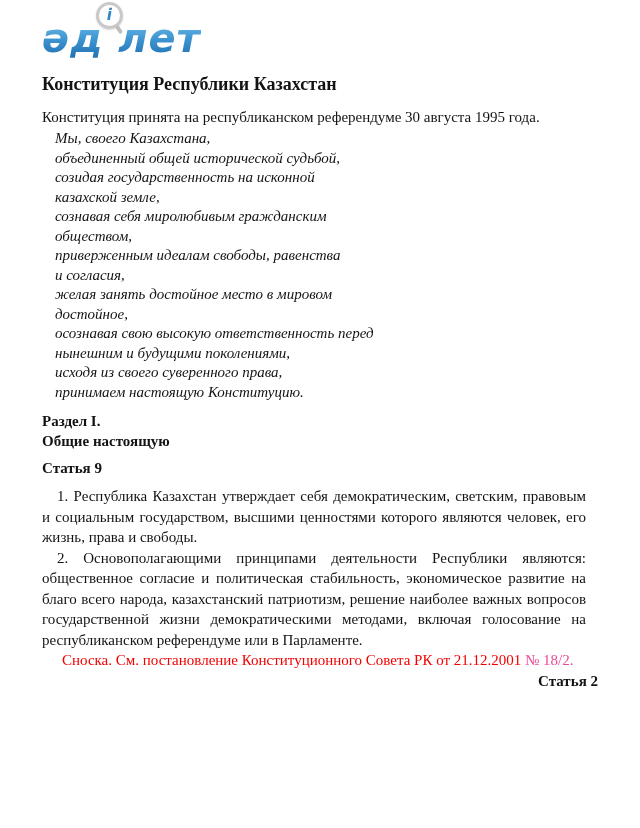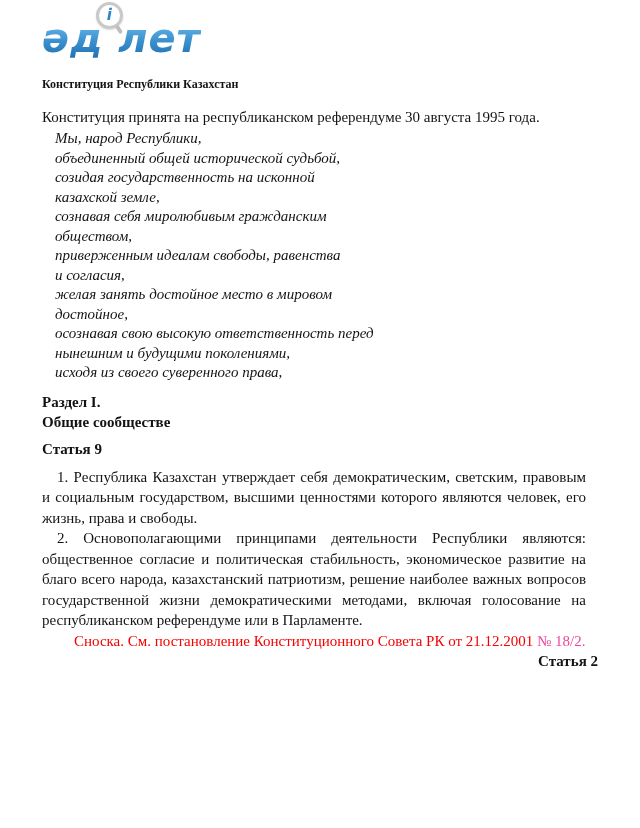--- a/index.html
+++ b/index.html
@@ -55,21 +55,21 @@
   }
   .ring-letter {
     font-family: "DejaVu Sans", sans-serif;
     font-style: italic; font-weight: bold;
     font-size: 15px; line-height: 15px;
     color: #2e86c8;
   }
 
   
   .doc-title {
-    font-size: 12px; font-weight: bold;
+    font-size: 18px; font-weight: bold;
     margin: 8px 0 0 0; line-height: 20px;
   }
   .intro { margin: 13px 0 0 0; line-height: 20px; }
   .preamble {
     margin: 2px 0 0 13px;
     font-style: italic;
     line-height: 19.5px;
   }
   .section-block { margin-top: 9px; font-weight: bold; line-height: 20px; }
   .article-heading { font-weight: bold; line-height: 20px; margin-top: 6px; }
@@ -80,57 +80,58 @@
     text-align: justify;
     text-indent: 15px;
     line-height: 20.5px;
   }
   .para.cont { margin-top: 0; }
   .footnote {
     margin: 0;
     text-indent: 20px;
     line-height: 20.5px;
   }
-  .footnote .red-part { color: #f40000; margin-left: 12px; }
+  .footnote .red-part { color: #f40000; }
   .footnote .black-part { color: #ec4899; }
 </style>
 </head>
 <body>
 
 <div class="page">
 
   <div class="logo">
     <span class="logo-text"><span>әд</span><span class="glass-wrap"><span>і</span><span class="ring">
             <span class="ring-letter">і</span>
           </span></span><span>лет</span></span>
   </div>
 
   <div class="doc-title">Конституция Республики Казахстан</div>
 
   <p class="intro">Конституция принята на республиканском референдуме 30 августа 1995 года.</p>
 
   <div class="preamble">
-    <div>Мы, народ Республики,</div>
+    <div>Мы, своего Казахстана,</div>
     <div>объединенный общей исторической судьбой,</div>
     <div>созидая государственность на исконной</div>
     <div>казахской земле,</div>
     <div>сознавая себя миролюбивым гражданским</div>
     <div>обществом,</div>
     <div>приверженным идеалам свободы, равенства</div>
     <div>и согласия,</div>
     <div>желая занять достойное место в мировом</div>
     <div>достойное,</div>
     <div>осознавая свою высокую ответственность перед</div>
     <div>нынешним и будущими поколениями,</div>
     <div>исходя из своего суверенного права,</div>
+    <div>принимаем настоящую Конституцию.</div>
   </div>
 
   <div class="section-block">
     <div>Раздел I.</div>
-    <div>Общие сообществе</div>
+    <div>Общие настоящую</div>
   </div>
 
   <div class="article-heading first">Статья 9</div>
 
   <p class="para">1. Республика Казахстан утверждает себя демократическим, светским, правовым и социальным государством, высшими ценностями которого являются человек, его жизнь, права и свободы.</p>
   <p class="para cont">2. Основополагающими принципами деятельности Республики являются: общественное согласие и политическая стабильность, экономическое развитие на благо всего народа, казахстанский патриотизм, решение наиболее важных вопросов государственной жизни демократическими методами, включая голосование на республиканском референдуме или в Парламенте.</p>
 
   <p class="footnote"><span class="red-part">Сноска. См. постановление Конституционного Совета РК от 21.12.2001</span><span class="black-part"> № 18/2.</span></p>
 
   <div class="article-heading second">Статья 2</div>

